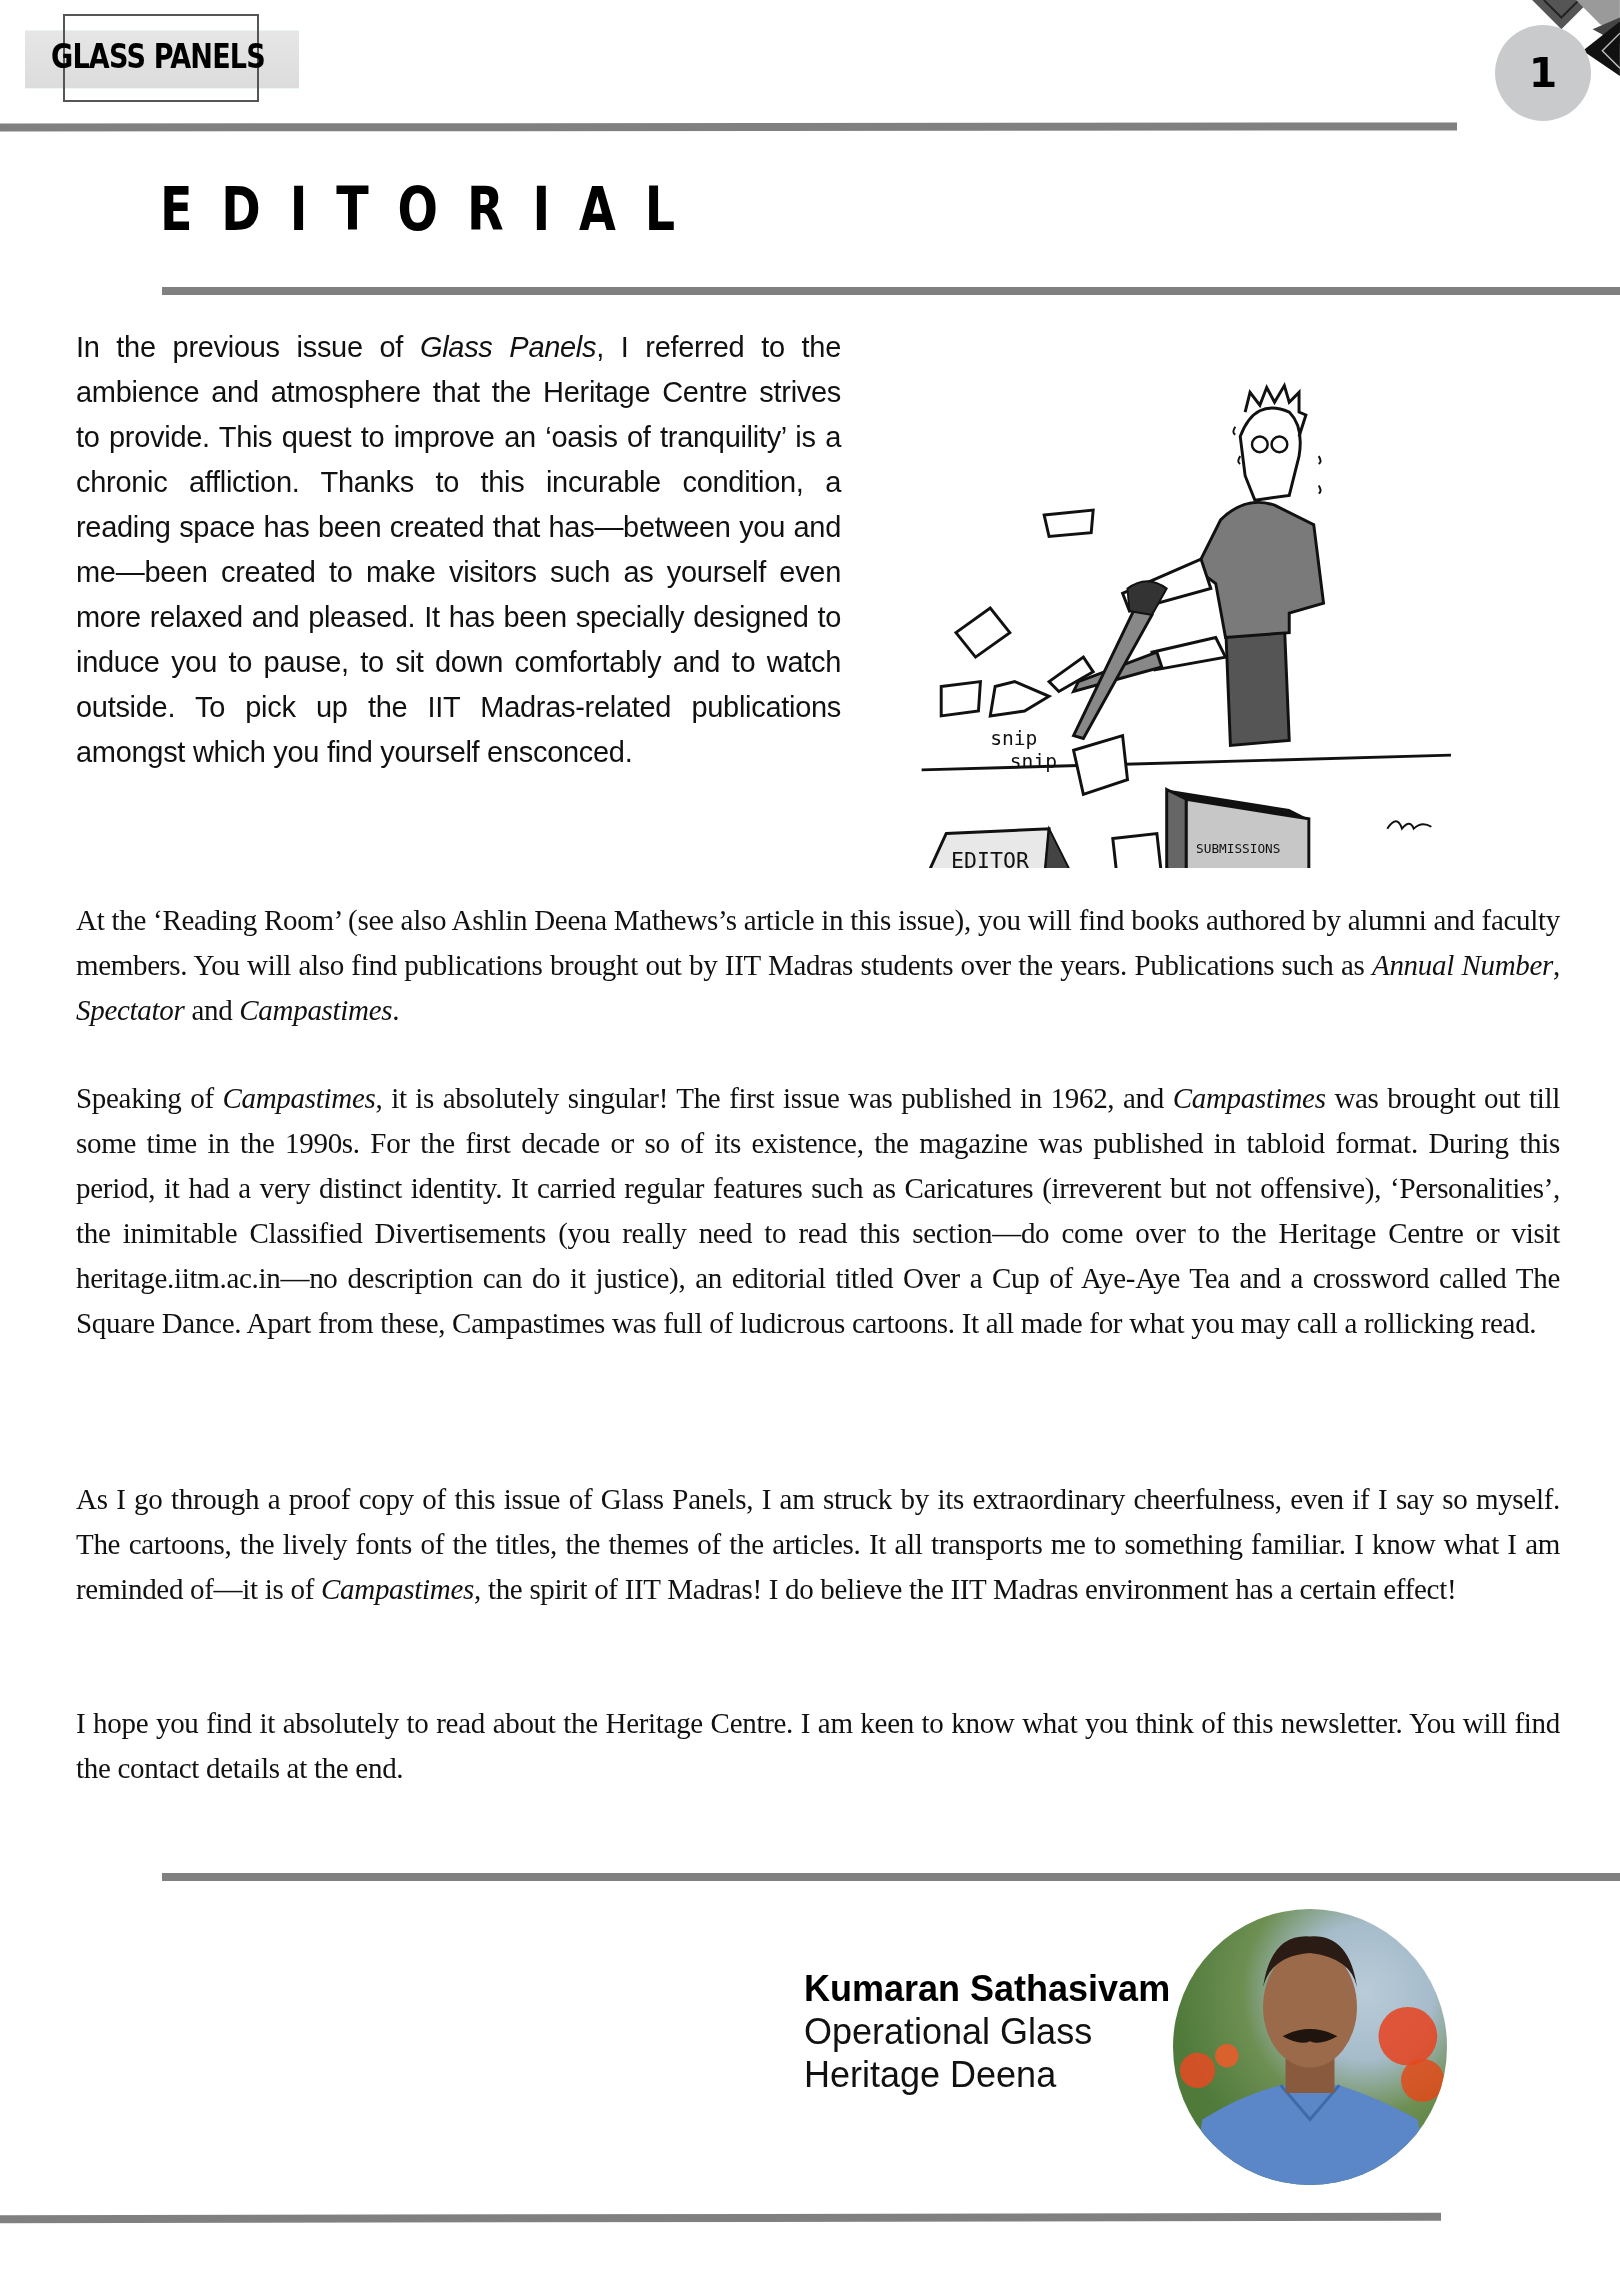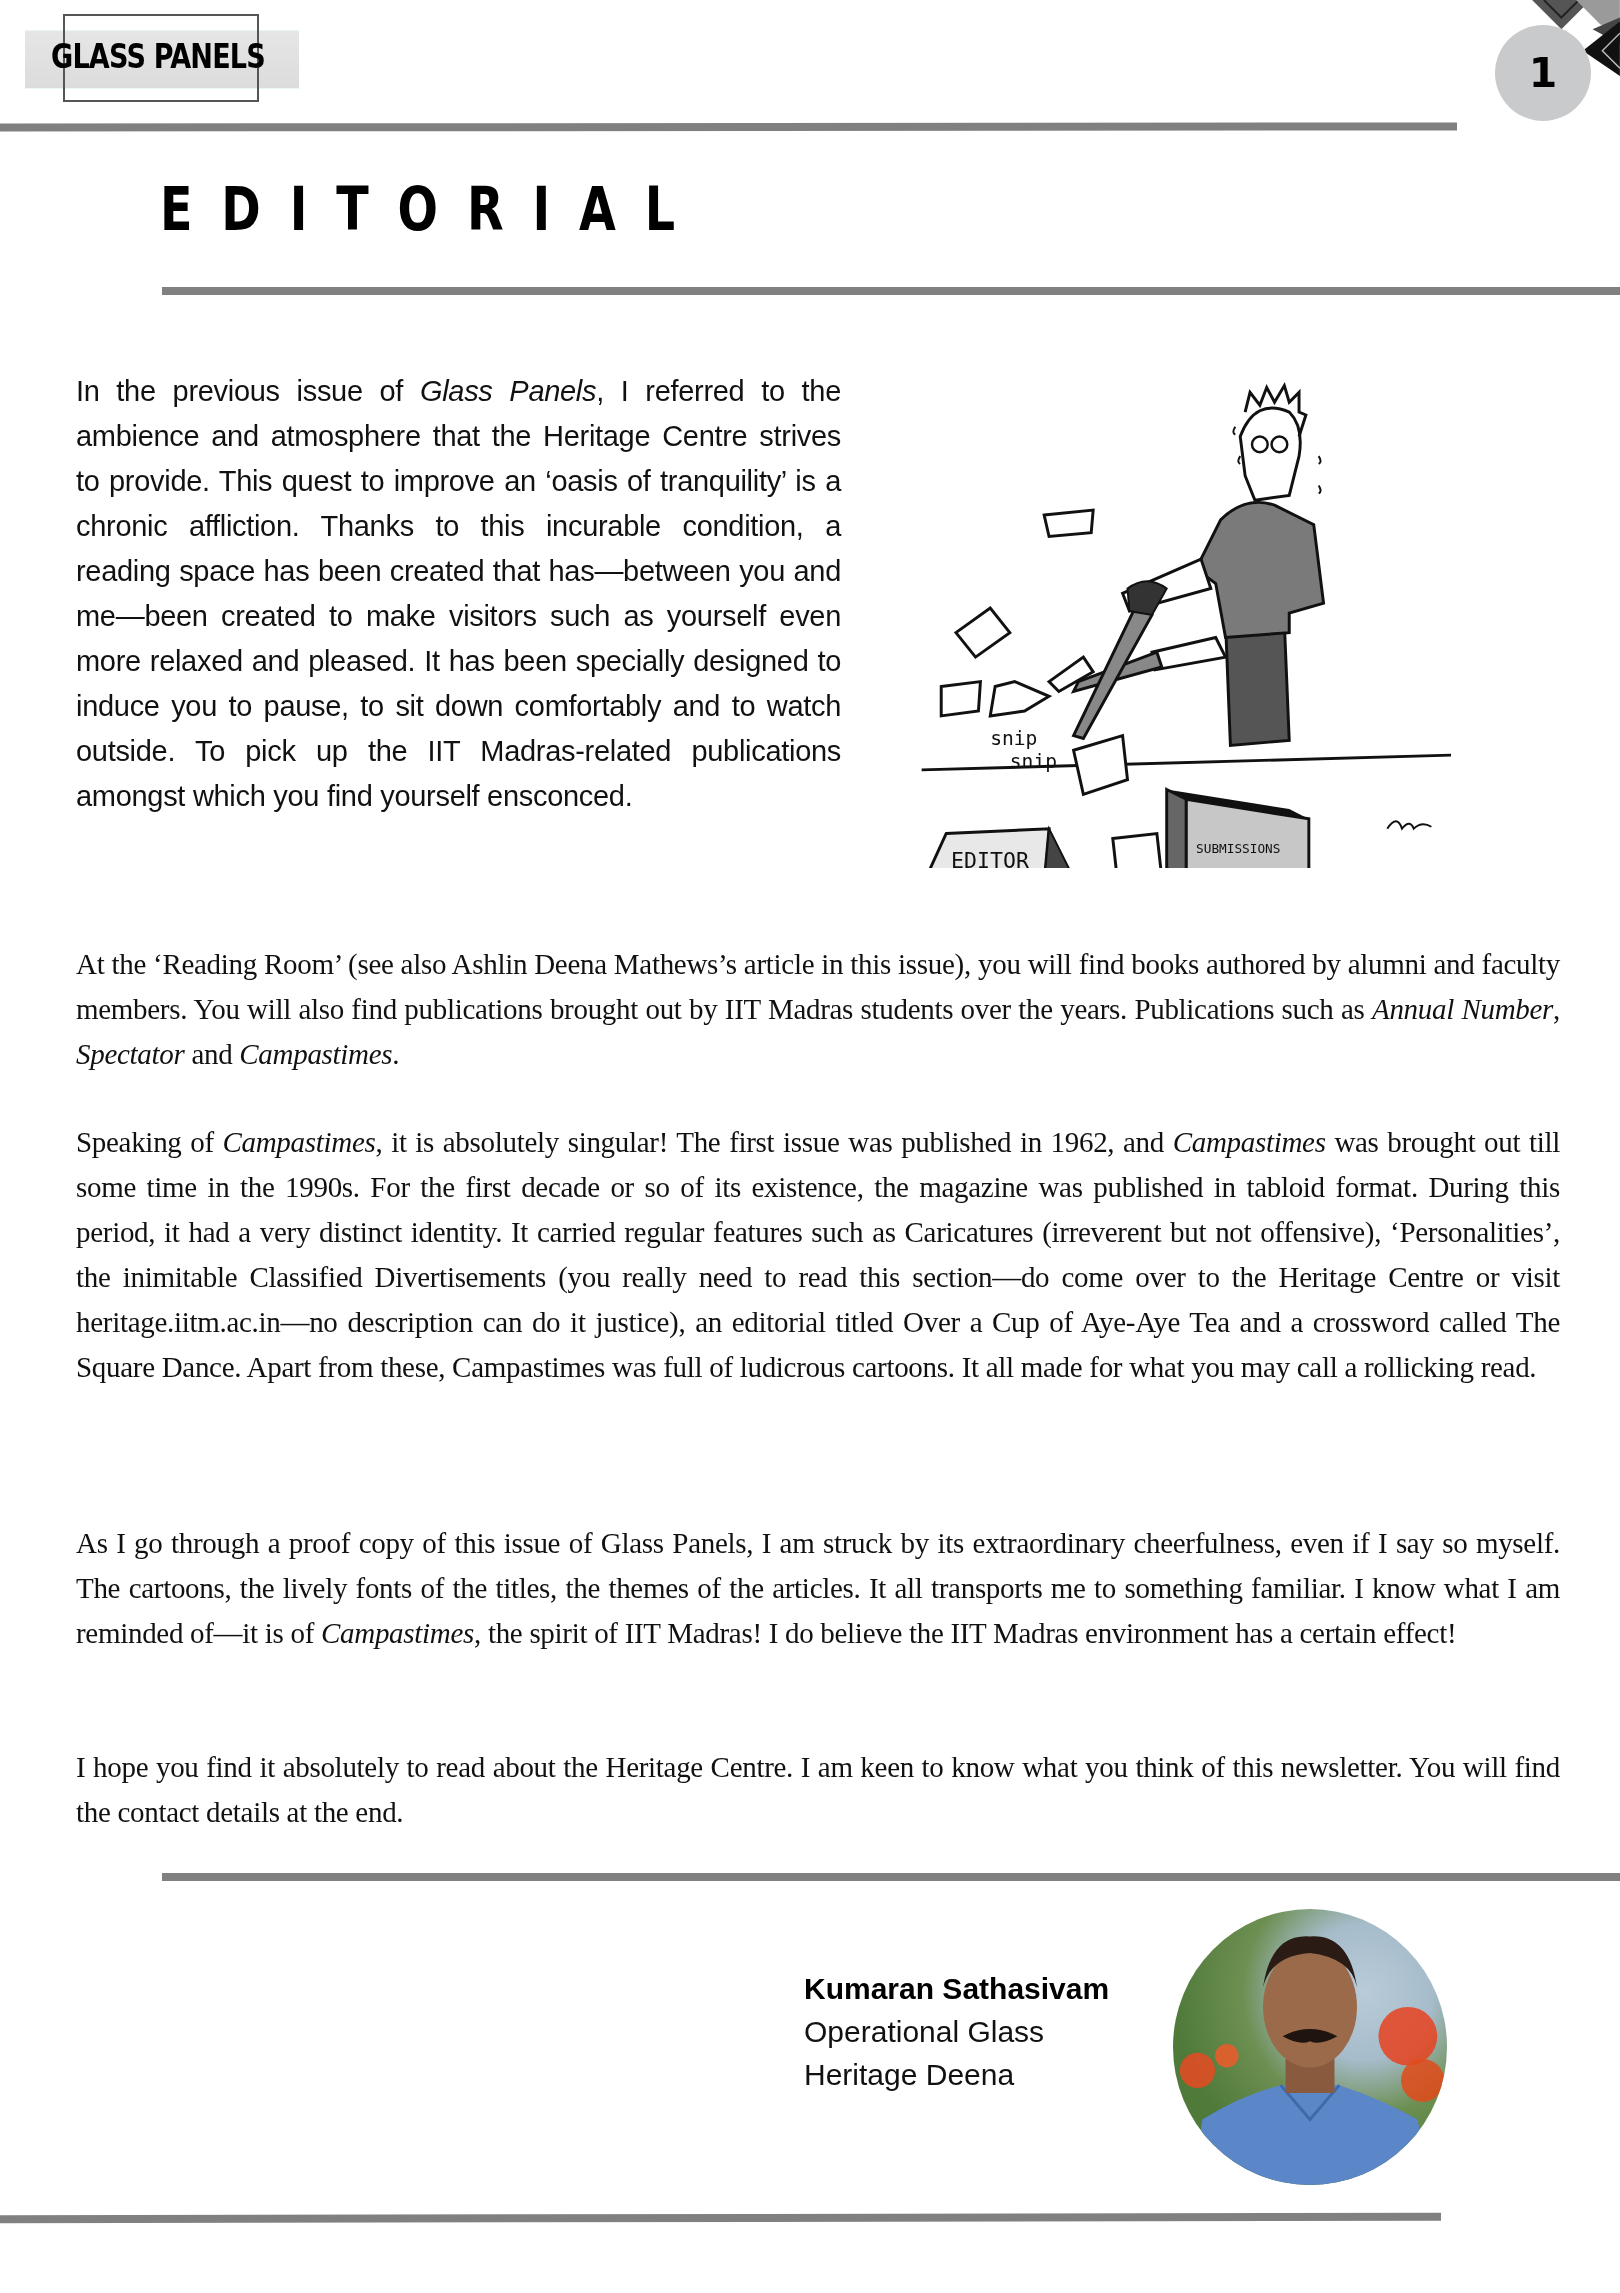--- a/index.html
+++ b/index.html
@@ -42,36 +42,36 @@
   
   .title {
     left: 160px; top: 173px; font-family: "DejaVu Sans", sans-serif;
     font-weight: bold; font-size: 61px; letter-spacing: 37px; color: #000;
     transform: scaleX(0.78); transform-origin: left center;
   }
 
   
   .body-text {
     font-family: "Liberation Sans", sans-serif; font-size: 29px; line-height: 45px;
-    text-align: justify; color: #111; letter-spacing: -0.3px; margin-top: 44px;
+    text-align: justify; color: #111; letter-spacing: -0.3px;
   }
   .body-text p { margin: 0; }
   .para-intro { left: 76px; top: 325px; width: 765px; }
   .para-intro p { text-align-last: left; }
   .para-full { left: 76px; width: 1484px; font-family: Liberation Serif, serif; }
   .p2 { top: 898px; }
   .p3 { top: 1076px; }
   .p4 { top: 1477px; }
   .p5 { top: 1701px; }
 
   
   .cartoon { left: 902px; top: 358px; width: 549px; height: 510px; }
 
   
-  .sig-block { left: 804px; top: 1967px; font-family: "Liberation Sans", sans-serif; font-size: 30px; line-height: 43px; color: #111; }
+  .sig-block { left: 804px; top: 1967px; font-family: "Liberation Sans", sans-serif; font-size: 36px; line-height: 43px; color: #111; }
   .sig-name { font-weight: bold; color: #000; }
   .avatar {
     left: 1173px; top: 1909px; width: 274px; height: 276px; border-radius: 50%; overflow: hidden;
     background: radial-gradient(circle at 70% 30%, #b9cbd8 0%, #a6bccb 25%, #6d8f52 45%, #4f7a3a 70%);
   }
 </style>
 </head>
 <body>
 
 <div class="abs logo-band"></div>

